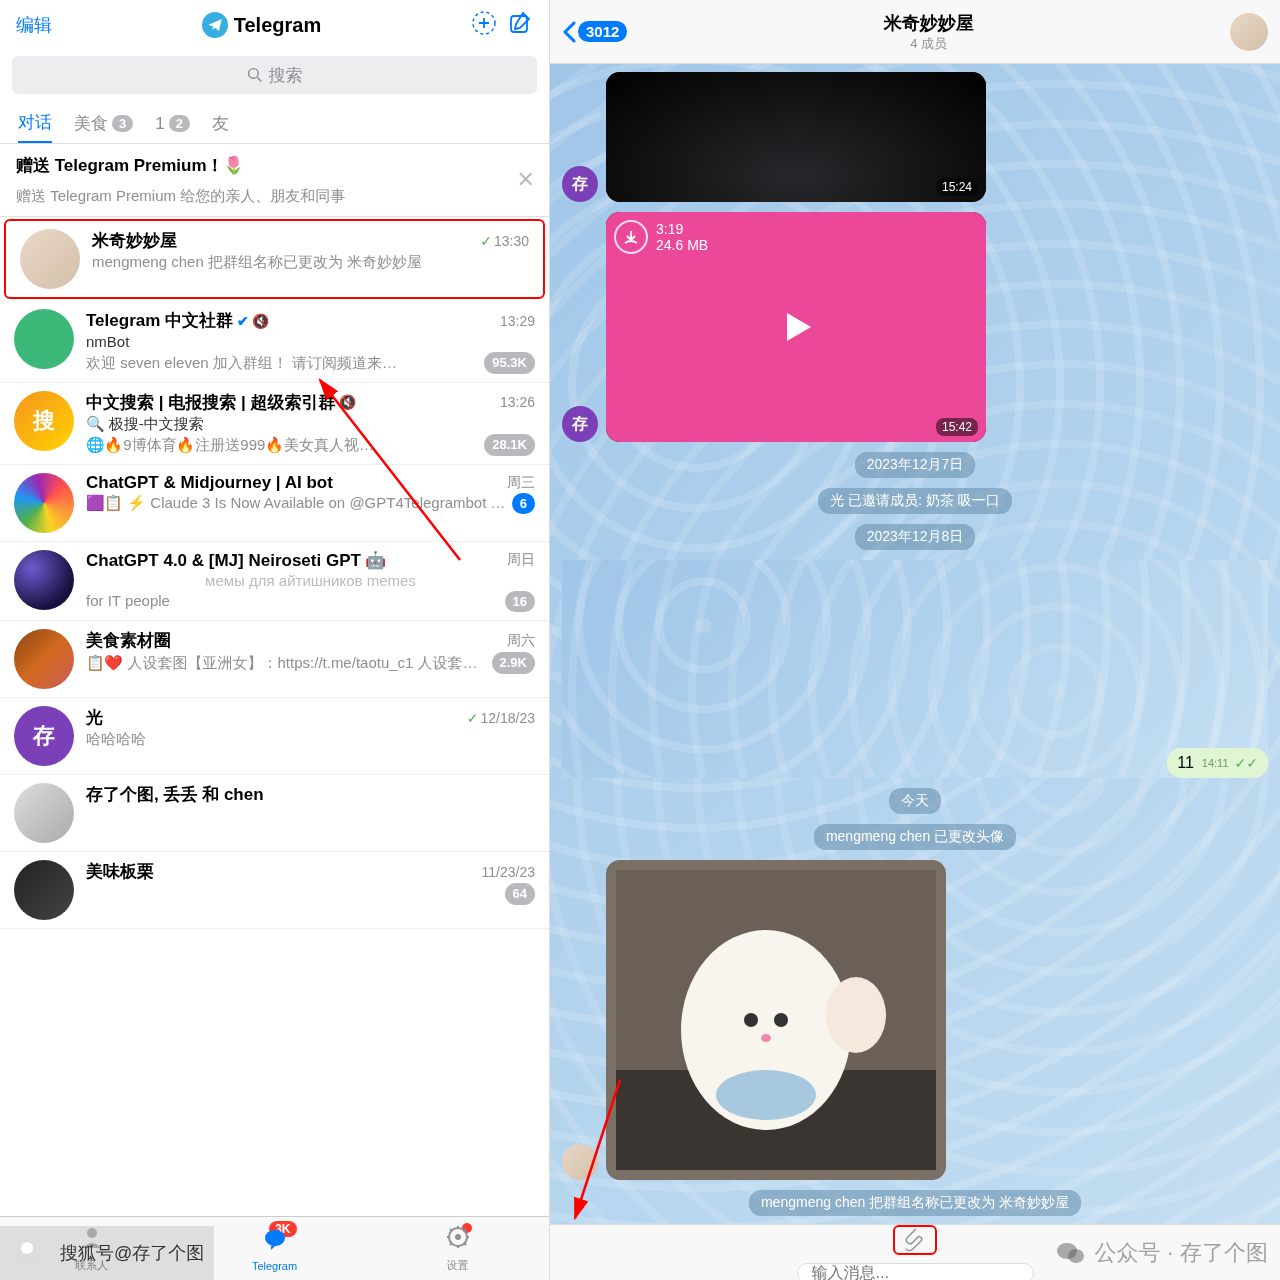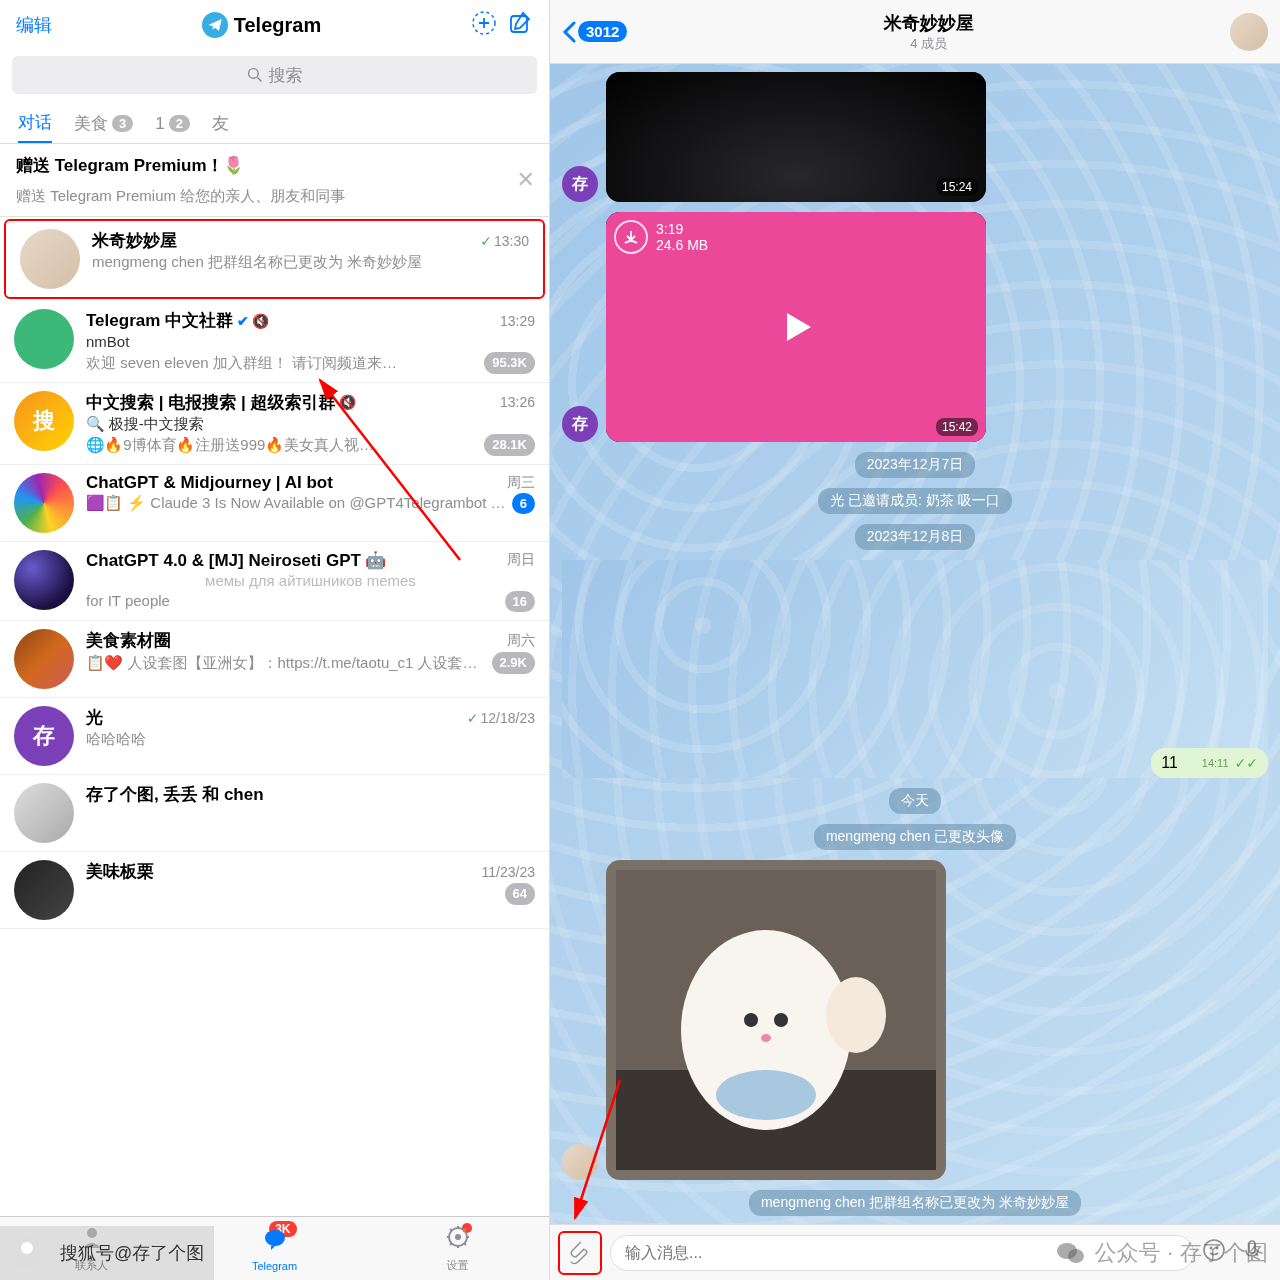--- a/index.html
+++ b/index.html
@@ -80,27 +80,27 @@
 .media-time { position: absolute; right: 8px; bottom: 6px; background: rgba(0,0,0,.5); color: #fff; font-size: 12px; padding: 2px 6px; border-radius: 8px; }
 .media-video { width: 100%; height: 230px; background: #ec4899; position: relative; display:flex;align-items:center;justify-content:center; }
 .dl-info { position: absolute; top:8px; left:8px; display:flex; align-items:center; gap:8px; color:#fff; font-size:14px; }
 .dl-ic { width:34px; height:34px; border:2px solid rgba(255,255,255,.8); border-radius:50%; display:flex;align-items:center;justify-content:center; }
 .play { width:0; height:0; border-left: 24px solid #fff; border-top: 14px solid transparent; border-bottom: 14px solid transparent; margin-left:6px; }
 
 .sysmsg { align-self: center; background: rgba(100,140,170,.55); color: #fff; font-size: 14px; padding: 4px 12px; border-radius: 12px; }
 
 .photo-bubble { width: 340px; height: 320px; background: #7a7065; border-radius: 14px; position: relative; overflow: hidden; display:flex; align-items:center; justify-content:center;}
 .outmsg { background: #e0f5d3; border-radius: 14px; padding: 6px 10px 6px 10px; display:flex; align-items:center; gap:6px; font-size:16px;}
-.out-time { font-size:11px; color:#6b9e5c; margin-left:18px;}
+.out-time { font-size:11px; color:#6b9e5c; margin-left:2px;}
 .ticks { color:#4caf50; font-size:14px; }
 
 .botsys { align-self: center; text-align:center; font-size:14px; background: rgba(100,140,170,.55); color:#fff; padding: 4px 12px; border-radius: 12px; max-width: 90%;}
 
 
-.inpbar { height: 56px; background: #f8f8f8; display: flex; align-items: center; padding: 0 8px; gap: 8px; border-top: 0.5px solid #ddd; position:relative; }
+.inpbar { height: 56px; background: #f8f8f8; display: flex; align-items: center; padding: 0 8px; gap: 8px; border-top: 0.5px solid #ddd; position:relative;flex-direction:column; }
 .inpbar .clip { width: 44px; height: 44px; display:flex;align-items:center;justify-content:center; color:#8e8e93; font-size:26px; border: 2px solid #f00; border-radius: 6px;}
 .inpbar input { flex: 1; height: 36px; border: 1px solid #ddd; border-radius: 18px; padding: 0 14px; font-size: 16px; background: #fff; }
 .inpbar .right-ic { color:#8e8e93; font-size:22px; display:flex; gap:14px; padding-right:8px;}
 svg.arrsvg { position:absolute; pointer-events:none; }
 
 
 .wm-left { position: absolute; left: 0; bottom: 0; height: 54px; display:flex; align-items:center; gap:16px; background: rgba(0,0,0,.1); padding: 0 10px; font-size:18px; color:#333;}
 .wm-right { position: absolute; right: 12px; bottom: 12px; display:flex; align-items:center; gap:8px; font-size:22px; color: rgba(90,90,90,.55);}
 .flower { color: #e91e63; }
 </style>

